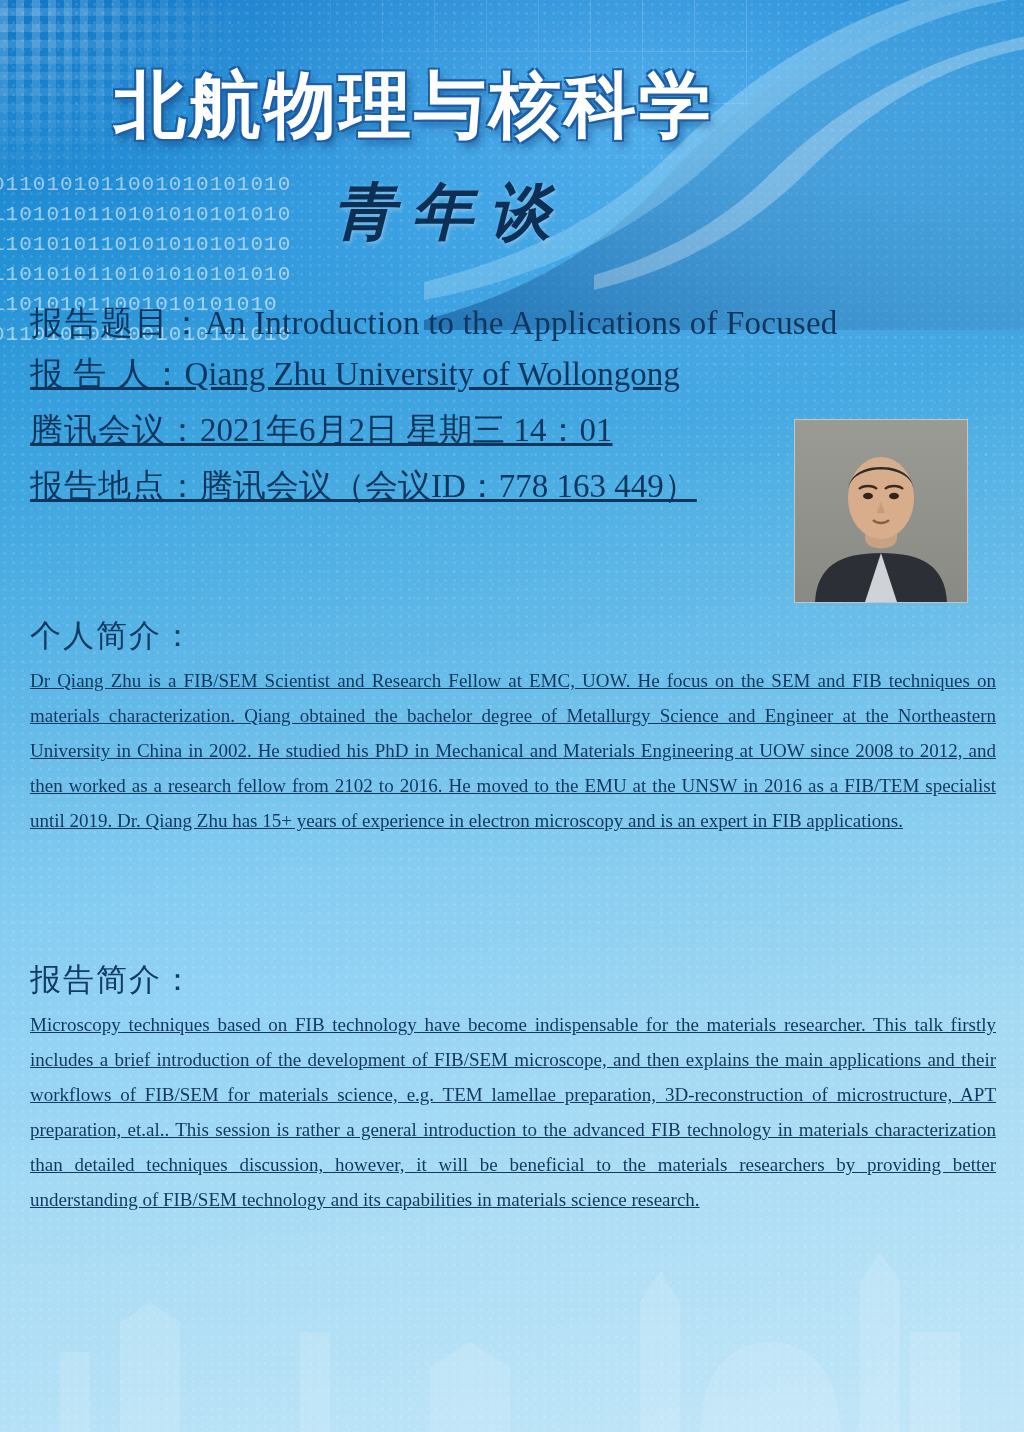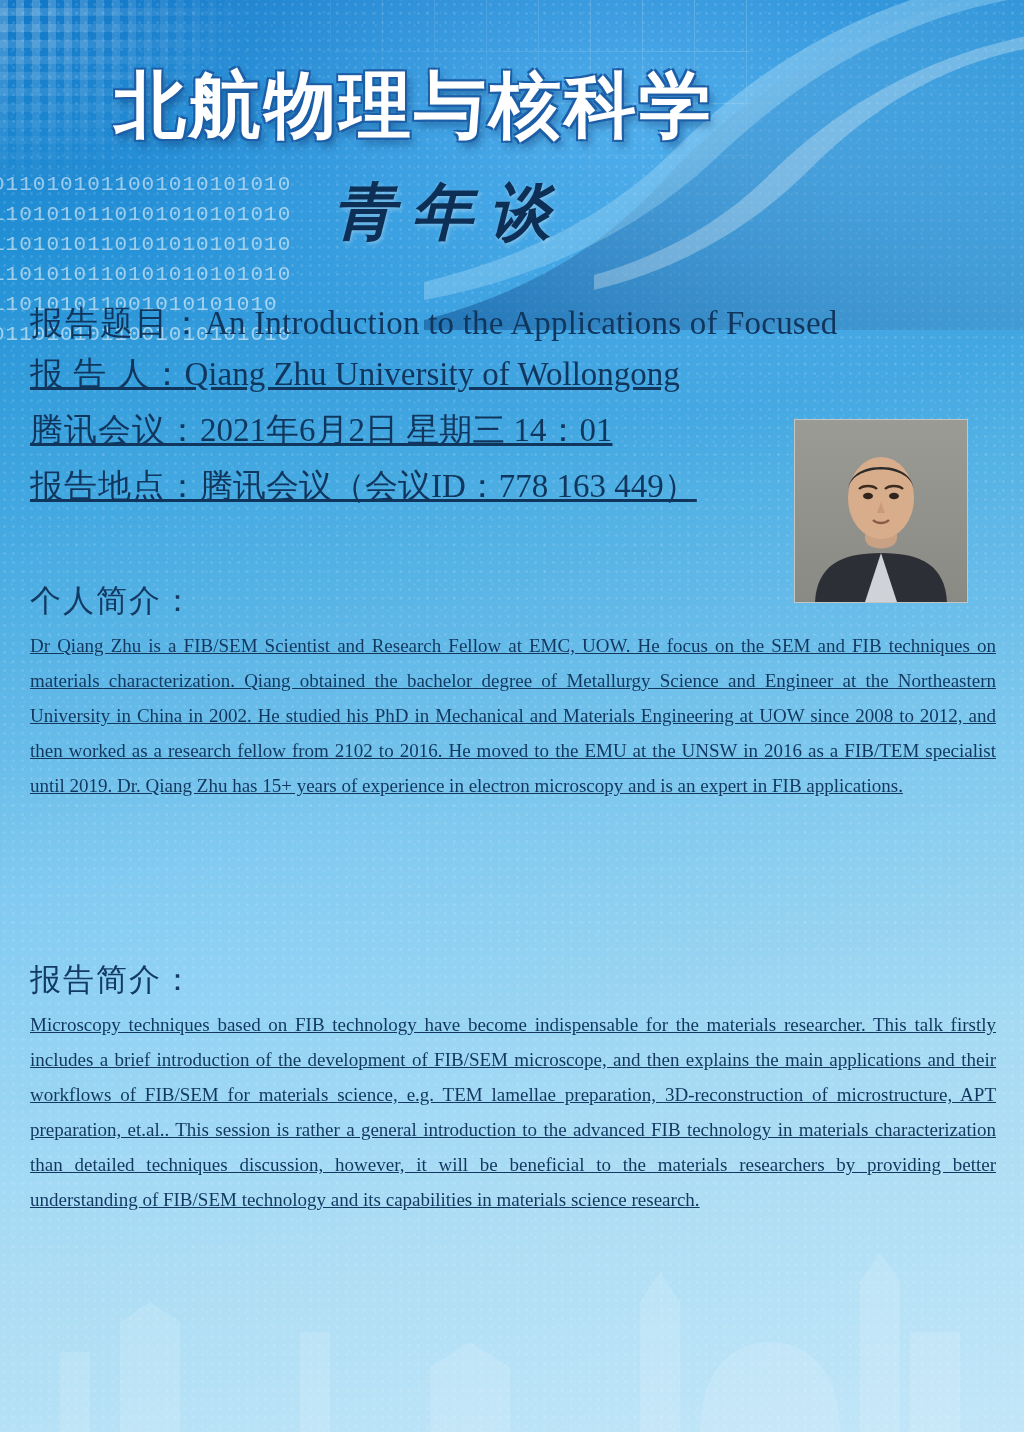--- a/index.html
+++ b/index.html
@@ -207,21 +207,21 @@
   }
   .section-body {
     font-size: 19px;
     line-height: 35px;
     text-align: justify;
     text-justify: inter-word;
     color: #12385f;
     text-decoration: underline;
   }
 
-  #bio { top: 580px; }
+  #bio { top: 615px; }
   #abstract { top: 935px; margin-top: 24px; }
 </style>
 </head>
 <body>
 
 <div class="poster">
 
   <div class="map-texture"></div>
   <div class="mosaic"></div>
   <div class="grid-lines"></div>

